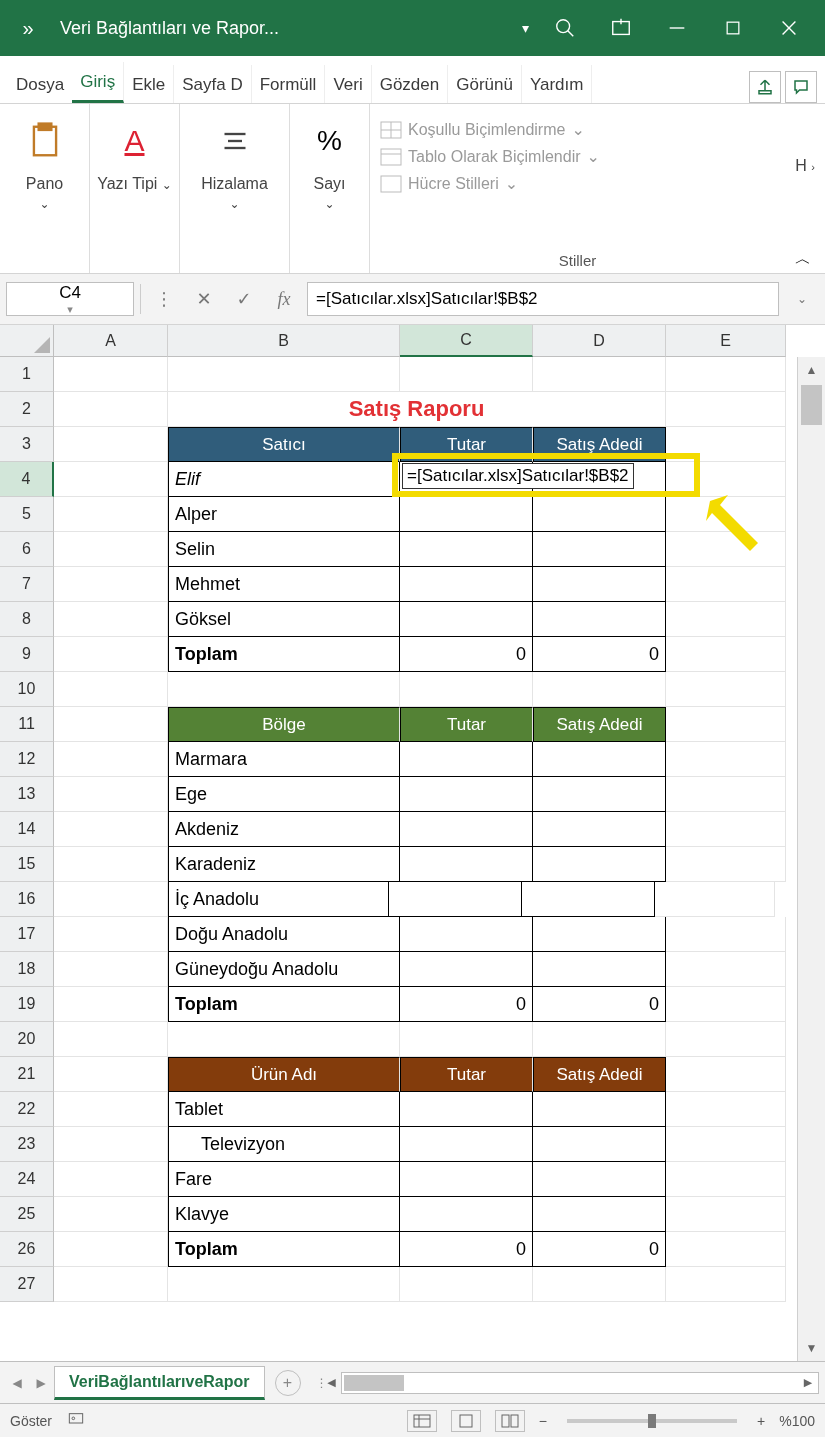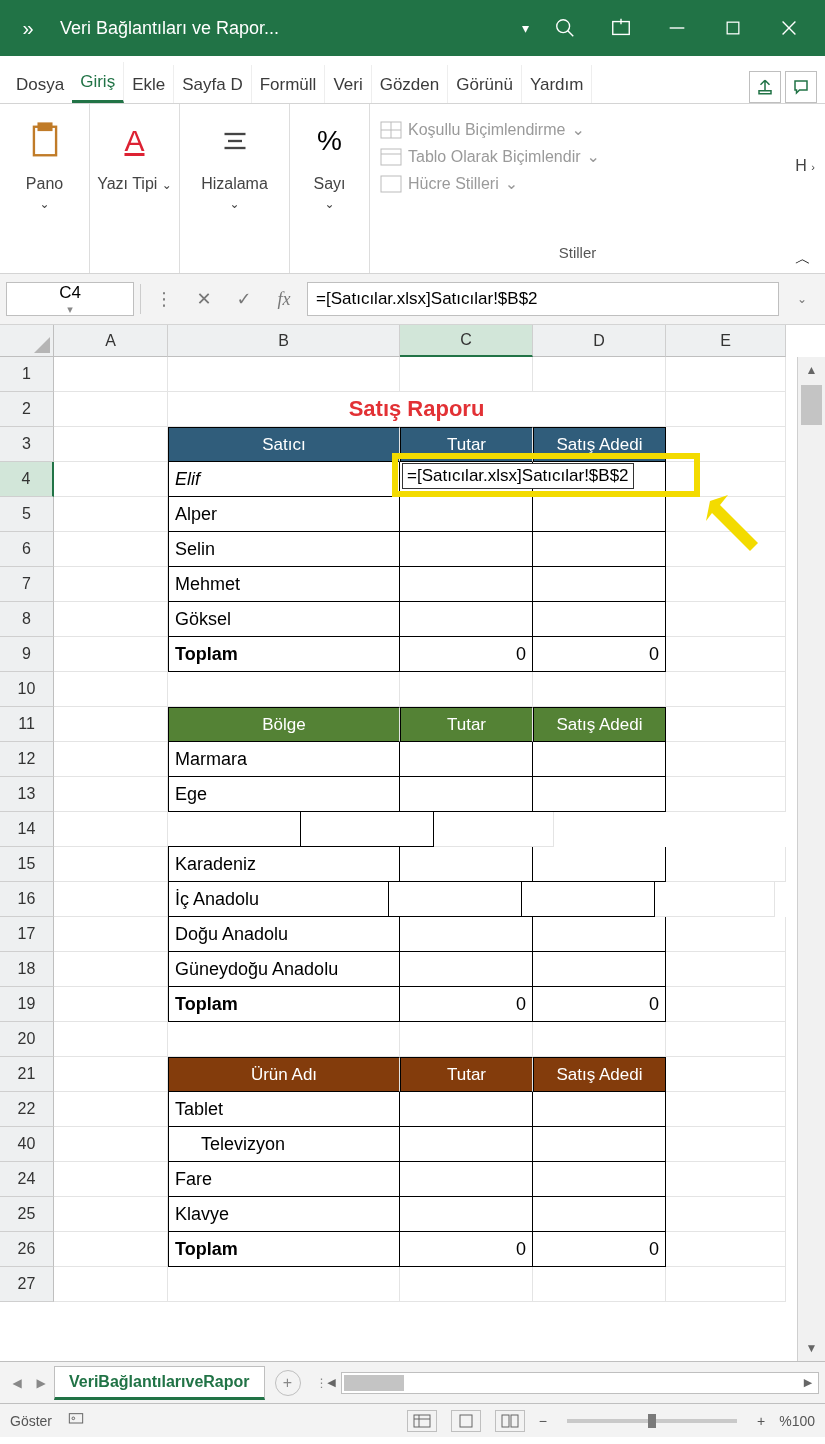--- a/index.html
+++ b/index.html
@@ -21,21 +21,21 @@
   .tabs .spacer { flex: 1; }
   .tabs .iconbtn { width: 32px; height: 32px; display:flex;align-items:center;justify-content:center;border:1px solid transparent; margin-left:4px;}
   .tabs .iconbtn.boxed{border-color:#bfbfbf;}
 
   
   .ribbon { height: 170px; border-bottom: 1px solid #d4d4d4; display: flex; position: relative; background:#fff;}
   .group { border-right: 1px solid #ddd; display: flex; flex-direction: column; align-items: center; justify-content: flex-start; padding: 12px 4px 2px 4px; }
   .group .icon-big { height: 50px; display:flex;align-items:center;justify-content:center;}
   .group .label { font-size: 16px; color: #444; text-align: center; line-height: 1.2; margin-top: 8px;}
   .group .label .chev { font-size: 12px; }
-  .group-name { position: absolute; bottom: 12px; font-size: 15px; color: #555; }
+  .group-name { position: absolute; bottom: 4px; font-size: 15px; color: #555; }
   .styles-group { flex: 1; display:flex; flex-direction:column; padding:12px 10px 24px 10px; position:relative;}
   .styles-group .item { display:flex;align-items:center; gap:6px; color:#9a9a9a; font-size:16px; padding:4px 0;}
   .collapse { position:absolute; right:8px; bottom:4px; width:28px;height:20px;display:flex;align-items:center;justify-content:center;}
 
   
   .fbar-wrap{ background:#f3f3f3; border-bottom:1px solid #d4d4d4; padding:3px 0;}
   .fbar { height: 44px; display:flex; align-items:center; gap:6px; padding:0 6px;}
   .namebox { width: 128px; height: 34px; border:1px solid #bfbfbf; background:#fff; display:flex;align-items:center; padding:0 8px; font-size:17px; justify-content:space-between;flex-direction:column;}
   .fbar .btn { width:34px;height:34px;display:flex;align-items:center;justify-content:center;color:#777;font-size:18px;}
   .formula-input { flex:1; height:34px; border:1px solid #bfbfbf; background:#fff; padding:0 8px; font-size:17px; display:flex;align-items:center;}
@@ -254,21 +254,21 @@
       <div class="rowhead">13</div>
       <div class="rowhead">14</div>
       <div class="rowhead">15</div>
       <div class="rowhead">16</div>
       <div class="rowhead">17</div>
       <div class="rowhead">18</div>
       <div class="rowhead">19</div>
       <div class="rowhead">20</div>
       <div class="rowhead">21</div>
       <div class="rowhead">22</div>
-      <div class="rowhead">40</div>
+      <div class="rowhead">23</div>
       <div class="rowhead">24</div>
       <div class="rowhead">25</div>
       <div class="rowhead">26</div>
       <div class="rowhead">27</div>
     </div>
   <div class="cells" id="cells">
       <div class="row">
         <div class="cell " style="width: 114px;"></div>
         <div class="cell " style="width: 232px;"></div>
         <div class="cell " style="width: 133px;"></div>
@@ -352,20 +352,21 @@
       </div>
       <div class="row">
         <div class="cell " style="width: 114px;"></div>
         <div class="cell bleft bright bbot" style="width: 232px;">Ege</div>
         <div class="cell bright bbot" style="width: 133px;"></div>
         <div class="cell bright bbot" style="width: 133px;"></div>
         <div class="cell " style="width: 120px;"></div>
       </div>
       <div class="row">
         <div class="cell " style="width: 114px;"></div>
+        <div class="cell bleft bright bbot" style="width: 232px;">Akdeniz</div>
         <div class="cell bright bbot" style="width: 133px;"></div>
         <div class="cell bright bbot" style="width: 133px;"></div>
         <div class="cell " style="width: 120px;"></div>
       </div>
       <div class="row">
         <div class="cell " style="width: 114px;"></div>
         <div class="cell bleft bright bbot" style="width: 232px;">Karadeniz</div>
         <div class="cell bright bbot" style="width: 133px;"></div>
         <div class="cell bright bbot" style="width: 133px;"></div>
         <div class="cell " style="width: 120px;"></div>

